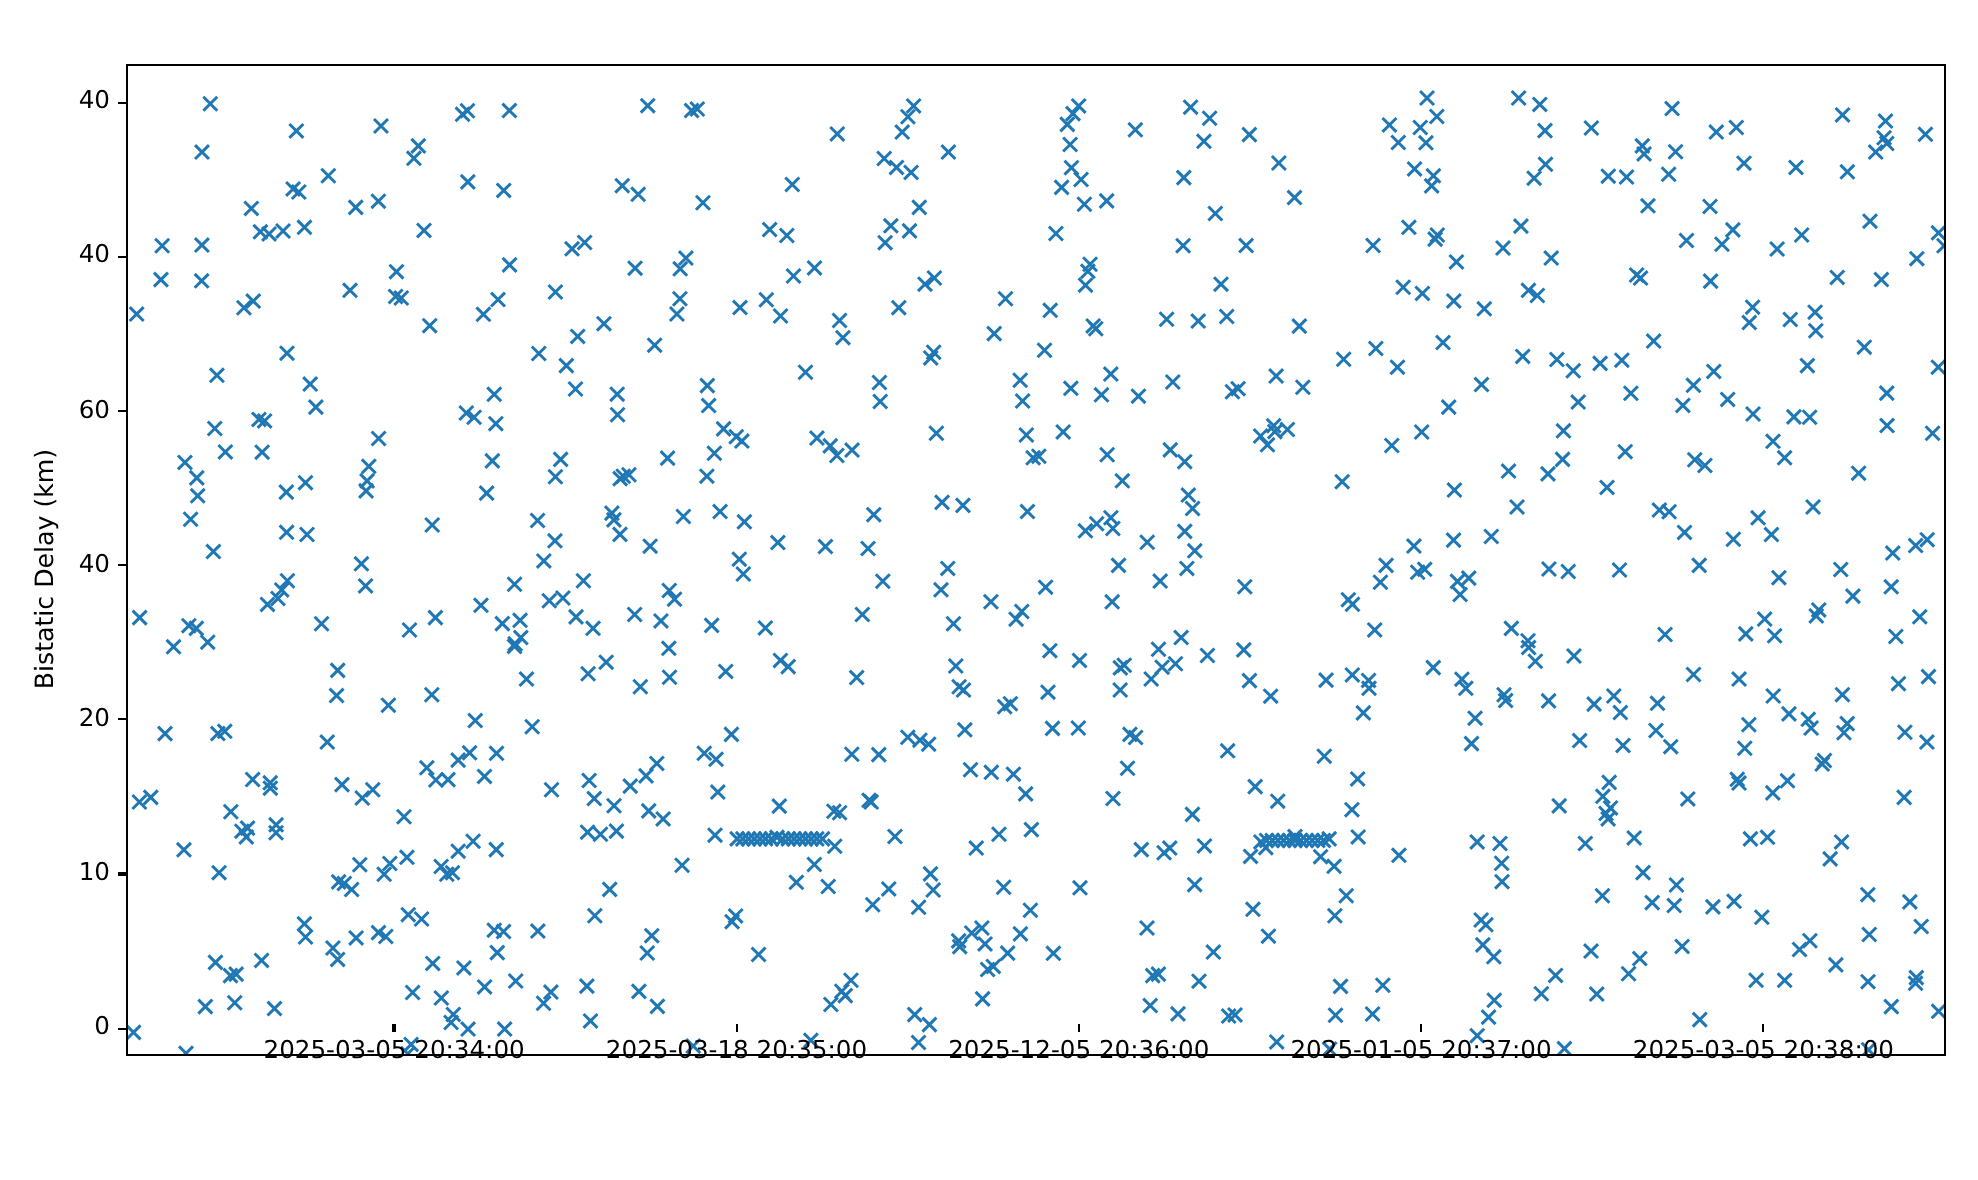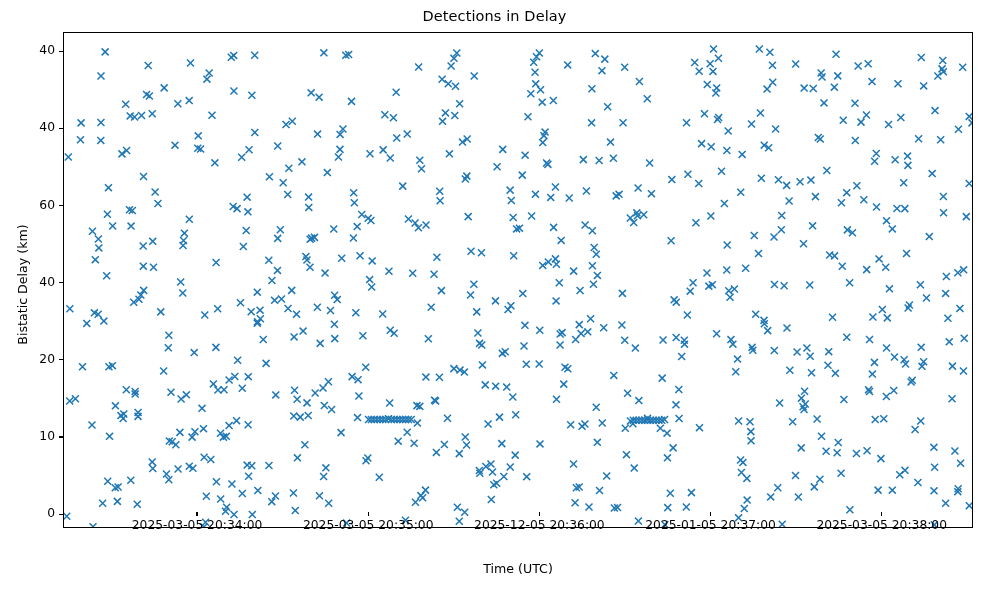--- a/index.html
+++ b/index.html
@@ -130,21 +130,20 @@
     text-align: center;
     font-size: 12.6px;
     color: #000000;
   }
 </style>
 </head>
 <body>
 
 <div id="figure">
 
-  <div id="chart-title">Detections in Delay</div>
 
   <div id="y-axis">
     <div id="y-axis-label">Bistatic Delay (km)</div>
   <div class="ytick" style="top: 482.115px;">
         <div class="ytick-mark"></div>
         <div class="ytick-text">0</div>
       </div>
       <div class="ytick" style="top: 404.977px;">
         <div class="ytick-mark"></div>
         <div class="ytick-text">10</div>
@@ -967,30 +966,29 @@
       </svg>
   </div>
 
   <div id="x-axis">
       <div class="xtick" style="left: 134.075px;">
         <div class="xtick-mark"></div>
         <div class="xtick-text">2025-03-05 20:34:00</div>
       </div>
       <div class="xtick" style="left: 305.235px;">
         <div class="xtick-mark"></div>
-        <div class="xtick-text">2025-03-05 20:35:00</div>
+        <div class="xtick-text">2025-03-18 20:35:00</div>
       </div>
       <div class="xtick" style="left: 476.395px;">
         <div class="xtick-mark"></div>
         <div class="xtick-text">2025-12-05 20:36:00</div>
       </div>
       <div class="xtick" style="left: 647.555px;">
         <div class="xtick-mark"></div>
         <div class="xtick-text">2025-01-05 20:37:00</div>
       </div>
       <div class="xtick" style="left: 818.715px;">
         <div class="xtick-mark"></div>
         <div class="xtick-text">2025-03-05 20:38:00</div>
       </div>
     </div>
-  <div id="x-axis-label">Time (UTC)</div>
 
 </div>
 
 </body></html>

